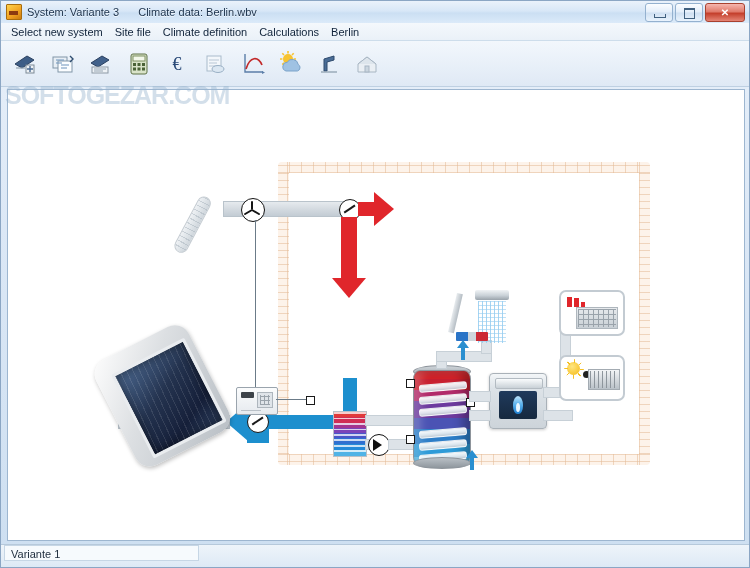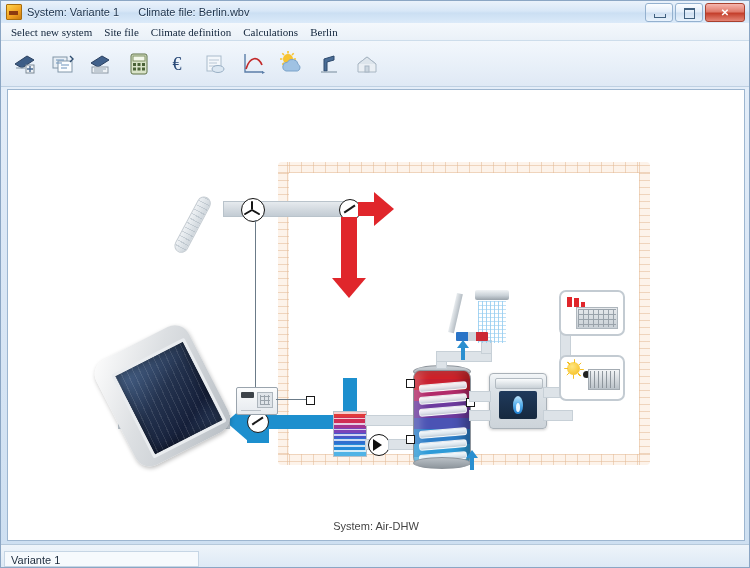--- a/index.html
+++ b/index.html
@@ -64,21 +64,20 @@
   
   .menubar{
     position:absolute;left:0;top:22px;width:100%;height:18px;
     background:linear-gradient(180deg,#f4f8fc 0%,#eaf1f8 100%);
     border-bottom:1px solid #cdddeb;
     display:flex;align-items:center;padding-left:4px;box-sizing:border-box;
   }
   .menu-item{
     font-size:11px;color:#10233a;padding:11px 6px;cursor:default;
     white-space:nowrap;
-    font-family:Liberation Serif, serif;
   }
 
   
   .toolbar{
     position:absolute;left:0;top:40px;width:100%;height:46px;
     background:linear-gradient(180deg,#f2f7fc 0%,#e7eff8 60%,#dfe9f5 100%);
     border-bottom:1px solid #bed0e2;
     display:flex;align-items:center;padding-left:8px;box-sizing:border-box;
     gap:6px;
   }
@@ -382,39 +381,39 @@
   }
   .rad-knob{
     position:absolute;left:22px;top:14px;width:7px;height:7px;border-radius:50%;background:#222;
   }
 
   
   .statusbar{
     position:absolute;left:0;bottom:0;width:100%;height:22px;
     background:linear-gradient(180deg,#eef4fa 0%,#dde9f5 100%);
     border-top:1px solid #b6c9db;
-    display:flex;align-items:flex-end;
+    display:flex;align-items:flex-start;
   }
   .status-cell{
     font-size:11px;color:#1c2b3c;padding-left:6px;
     height:16px;line-height:16px;margin-left:3px;
     border:1px solid #c6d6e5;background:#f6fafd;min-width:195px;
     box-sizing:border-box;
   }
 </style>
 </head>
 <body>
 
 <div id="app">
 
   <div class="titlebar">
     <div class="app-icon"></div>
     <div class="title-text">
-      <span>System: Variante 1</span>
-      <span class="climate">Climate file: Berlin.wbv</span>
+      <span>System: Variante 3</span>
+      <span class="climate">Climate data: Berlin.wbv</span>
     </div>
     <div class="winbtns">
       <div class="wb">
         <span class="min-glyph"></span>
       </div>
       <div class="wb">
         <span class="max-glyph"></span>
       </div>
       <div class="wb close">
         <span class="g">✕</span>
@@ -525,20 +524,21 @@
     </div>
 
     <div class="tb-btn">
       <svg width="26" height="26" viewBox="0 0 26 26">
         <path d="M4 13 L13 6 L22 13 V21 H4 z" fill="#eaeff4" stroke="#a8b6c3"></path>
         <path d="M4 13 L13 6 L22 13" fill="#dde5ec" stroke="#a8b6c3"></path>
         <rect x="11" y="15" width="4" height="6" fill="#cbd6e0" stroke="#a8b6c3"></rect>
       </svg>
     </div>
 
+    <div class="watermark">SOFTOGEZAR.COM</div>
   </div>
 
   <div class="canvas">
 
     <div class="building"></div>
     <div class="building-inner"></div>
 
     <div class="flex-duct ribbed" style="left:193px;top:104px;width:14px;height:62px;transform:rotate(28deg);transform-origin:top left;"></div>
 
     <div class="duct-grey" style="left:215px;top:111px;width:125px;height:16px;"></div>
@@ -643,20 +643,19 @@
       </div>
       <div class="grid"></div>
     </div>
 
     <div class="panel" style="left:551px;top:265px;">
       <div class="sun"></div>
       <div class="rad-knob"></div>
       <div class="rad"></div>
     </div>
 
-    <div class="sys-label">System: Air-DHW</div>
   </div>
 
   <div class="statusbar">
     <div class="status-cell">Variante 1</div>
   </div>
 
 </div>
 
 </body></html>

